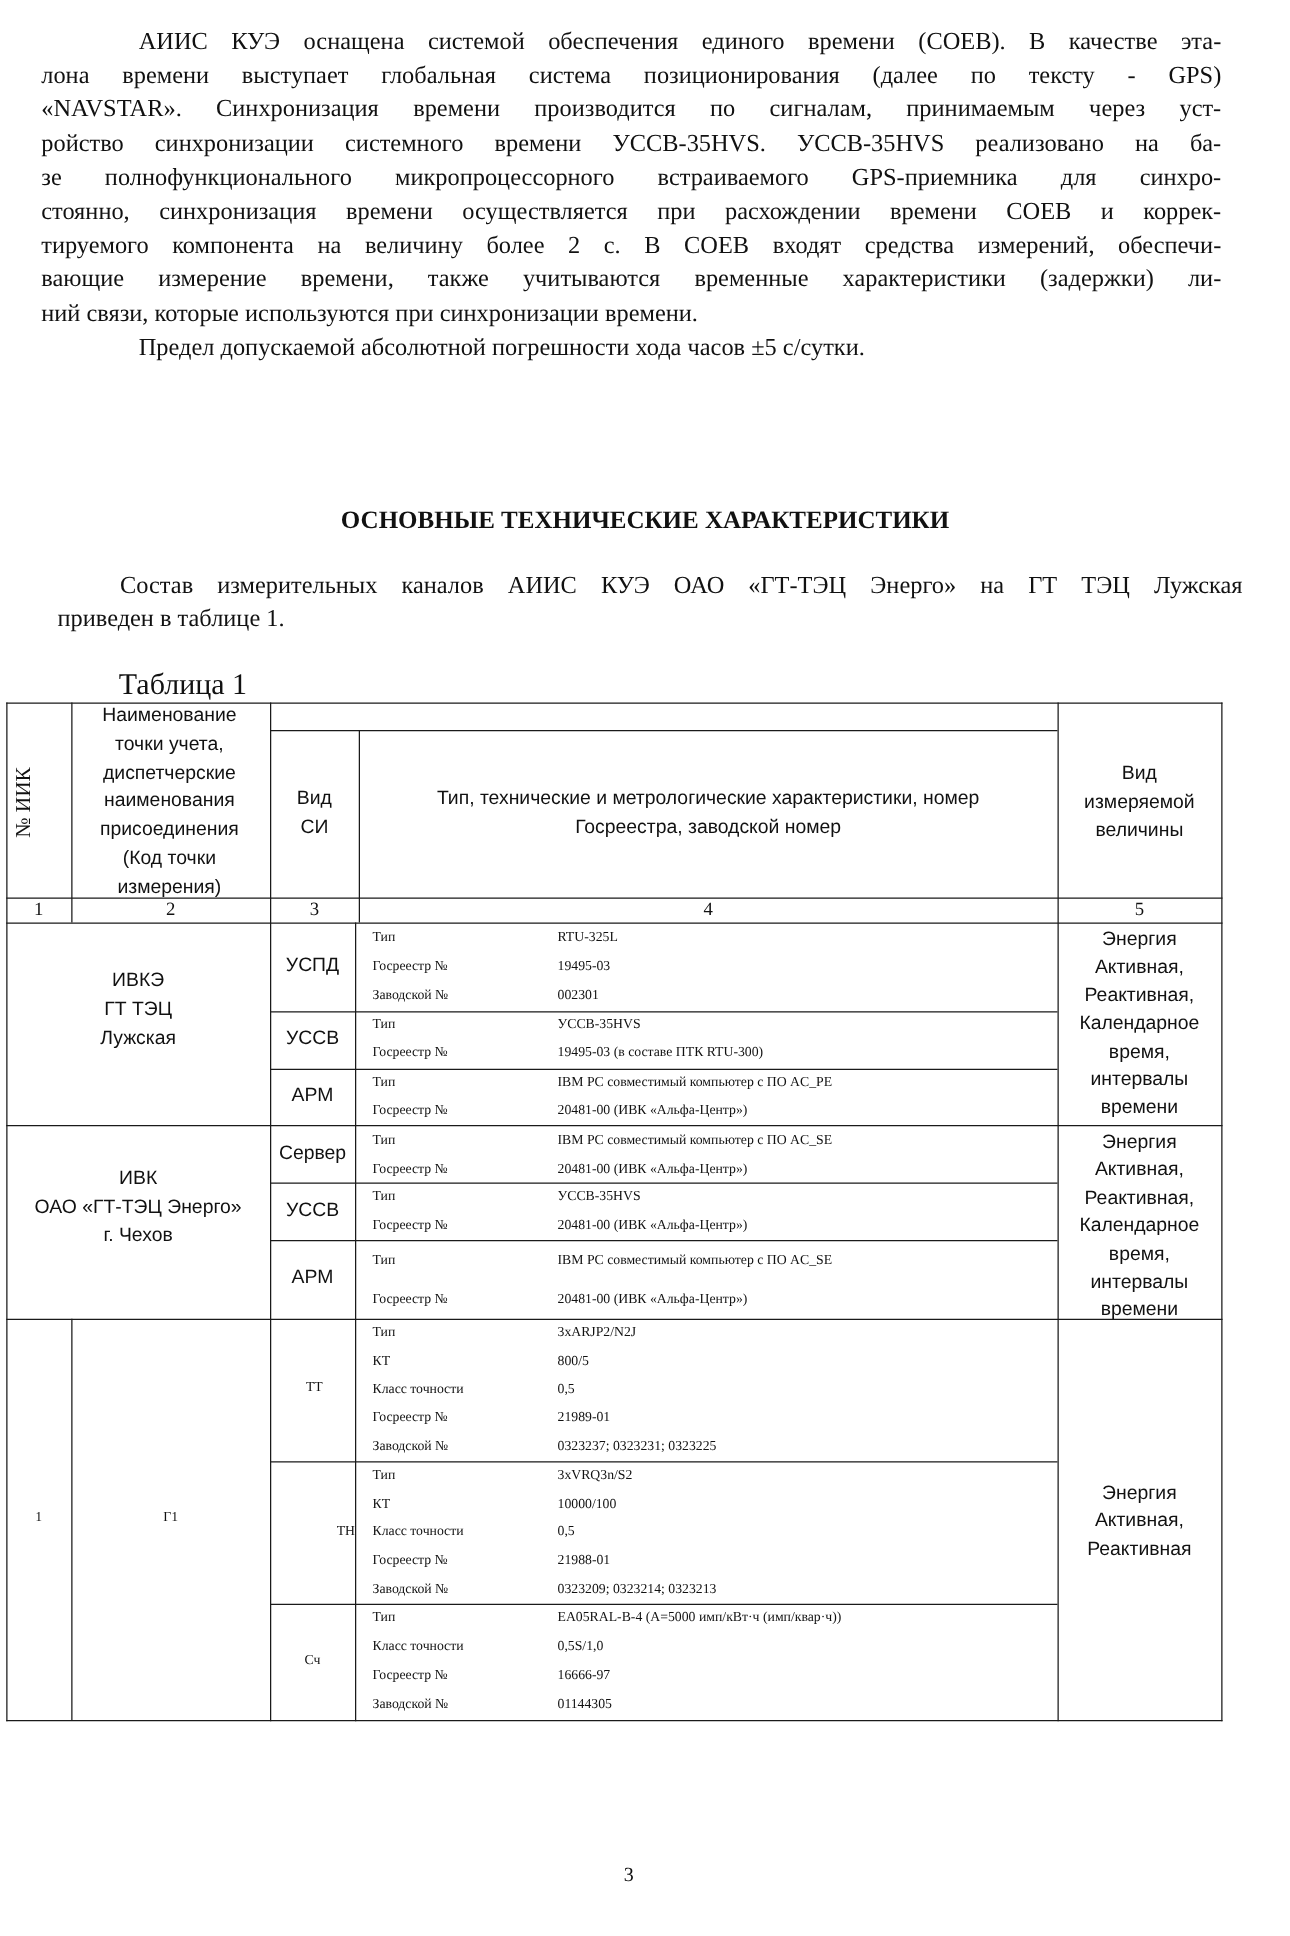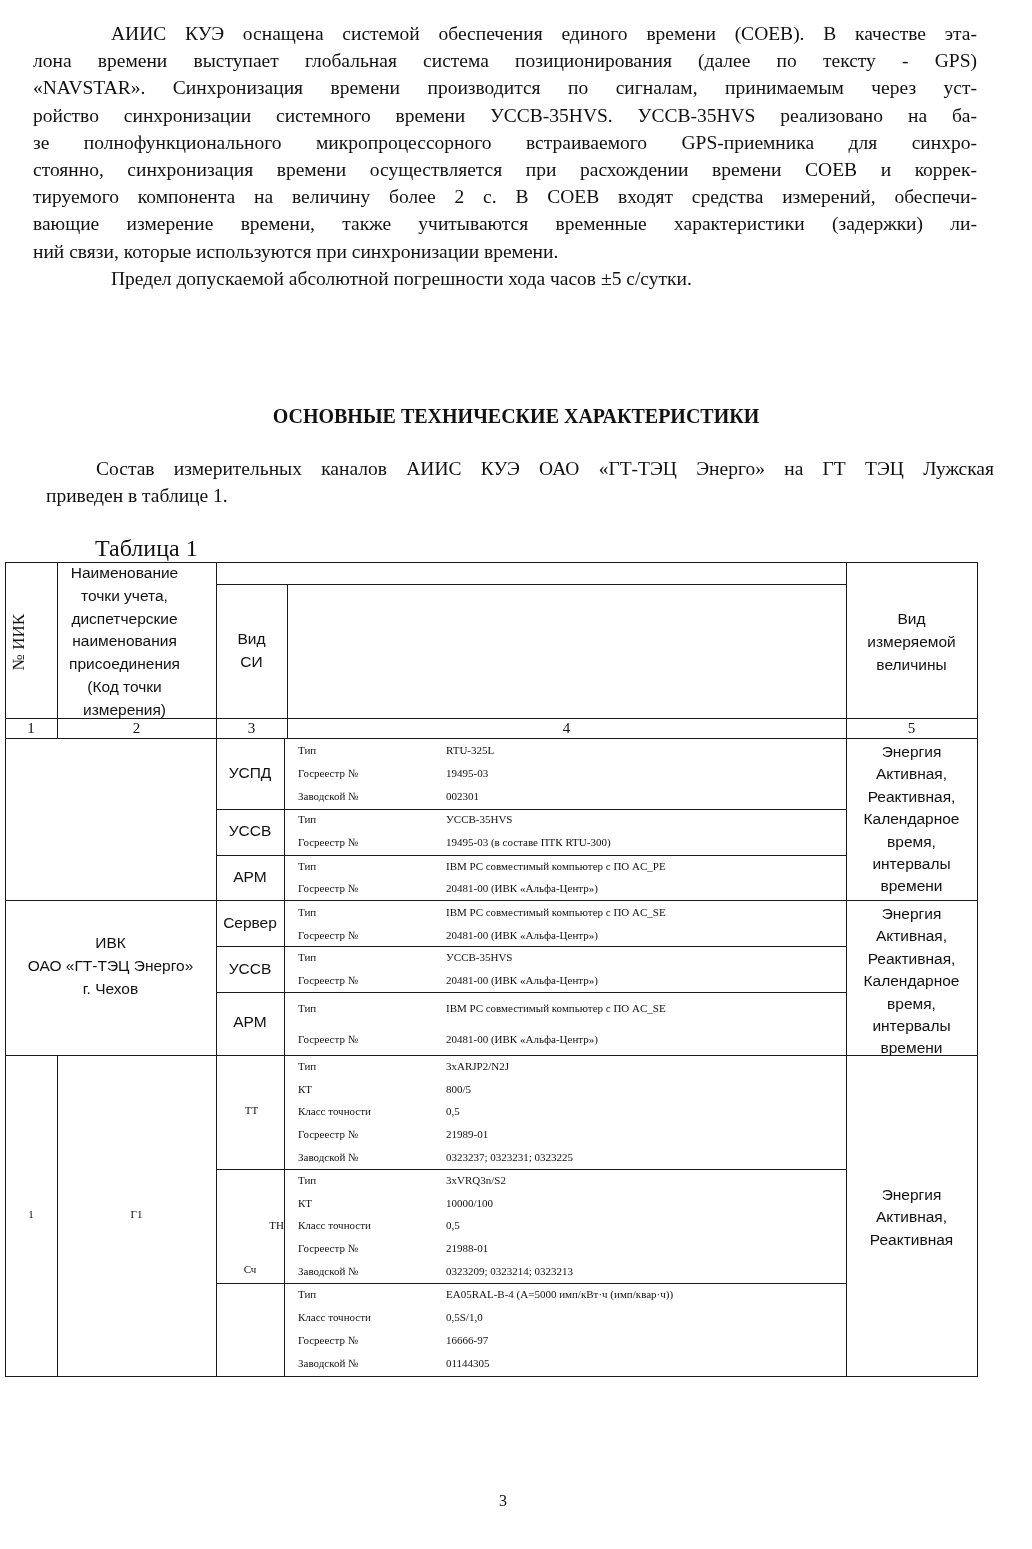--- a/index.html
+++ b/index.html
@@ -74,45 +74,54 @@
   <div class="b v" style="left:5px; top:562px; height:815px;"></div>
   <div class="b v" style="left:57px; top:562px; height:176px;"></div>
   <div class="b v" style="left:57px; top:1055px; height:321px;"></div>
   <div class="b v" style="left:216px; top:562px; height:815px;"></div>
   <div class="b v" style="left:287px; top:584px; height:154px;"></div>
   <div class="b v" style="left:284px; top:738px; height:639px;"></div>
   <div class="b v" style="left:846px; top:562px; height:815px;"></div>
   <div class="b v" style="left:977px; top:562px; height:815px;"></div>
 
   <div class="vtext">№ ИИК</div>
-  <div class="cell center" style="left:45px; top:562px; width:159px;">
+  <div class="cell center" style="left:56px; top:562px; width:159px;">
     <div>Наименование</div>
     <div>точки учета,</div>
     <div>диспетчерские</div>
     <div>наименования</div>
     <div>присоединения</div>
     <div>(Код точки</div>
     <div>измерения)</div>
   </div>
   <div class="cell center" style="left:216px; top:628px; width:71px;">
     <div>Вид</div>
     <div>СИ</div>
   </div>
+  <div class="cell center" style="left:287px; top:628px; width:559px;">
+    <div>Тип, технические и метрологические характеристики, номер</div>
+    <div>Госреестра, заводской номер</div>
+  </div>
   <div class="cell center" style="left:846px; top:608px; width:131px;">
     <div>Вид</div>
     <div>измеряемой</div>
     <div>величины</div>
   </div>
 
   <div class="kv" style="left:5px; top:717px; width:52px; text-align:center; font-size:15px;">1</div>
   <div class="kv" style="left:57px; top:717px; width:159px; text-align:center; font-size:15px;">2</div>
   <div class="kv" style="left:216px; top:717px; width:71px; text-align:center; font-size:15px;">3</div>
   <div class="kv" style="left:287px; top:717px; width:559px; text-align:center; font-size:15px;">4</div>
   <div class="kv" style="left:846px; top:717px; width:131px; text-align:center; font-size:15px;">5</div>
 
+  <div class="cell center" style="left:5px; top:774px; width:211px;">
+    <div>ИВКЭ</div>
+    <div>ГТ ТЭЦ</div>
+    <div>Лужская</div>
+  </div>
   <div class="cell center" style="left:216px; top:762px; width:68px;">УСПД</div>
   <div class="cell center" style="left:216px; top:820px; width:68px;">УССВ</div>
   <div class="cell center" style="left:216px; top:866px; width:68px;">АРМ</div>
 
   <div class="kv" style="left:298px; top:739px;">
       <span class="k">Тип</span>
       <span class="val">RTU-325L</span>
     </div>
   <div class="kv" style="left:298px; top:762px;">
       <span class="k">Госреестр №</span>
@@ -191,21 +200,21 @@
     <div>время,</div>
     <div>интервалы</div>
     <div>времени</div>
   </div>
 
   <div class="kv" style="left:5px; top:1203px; width:52px; text-align:center;">1</div>
   <div class="kv" style="left:57px; top:1203px; width:159px; text-align:center;">Г1</div>
 
   <div class="kv" style="left:216px; top:1099px; width:71px; text-align:center;">ТТ</div>
   <div class="kv" style="left:216px; top:1214px; width:68px; text-align:right;">ТН</div>
-  <div class="kv" style="left:216px; top:1258px; width:68px; text-align:center;">Сч</div>
+  <div class="kv" style="left:216px; top:1317px; width:68px; text-align:center;">Сч</div>
 
   <div class="kv" style="left:298px; top:1055px;">
       <span class="k">Тип</span>
       <span class="val">3xARJP2/N2J</span>
     </div>
   <div class="kv" style="left:298px; top:1078px;">
       <span class="k">КТ</span>
       <span class="val">800/5</span>
     </div>
   <div class="kv" style="left:298px; top:1100px;">

